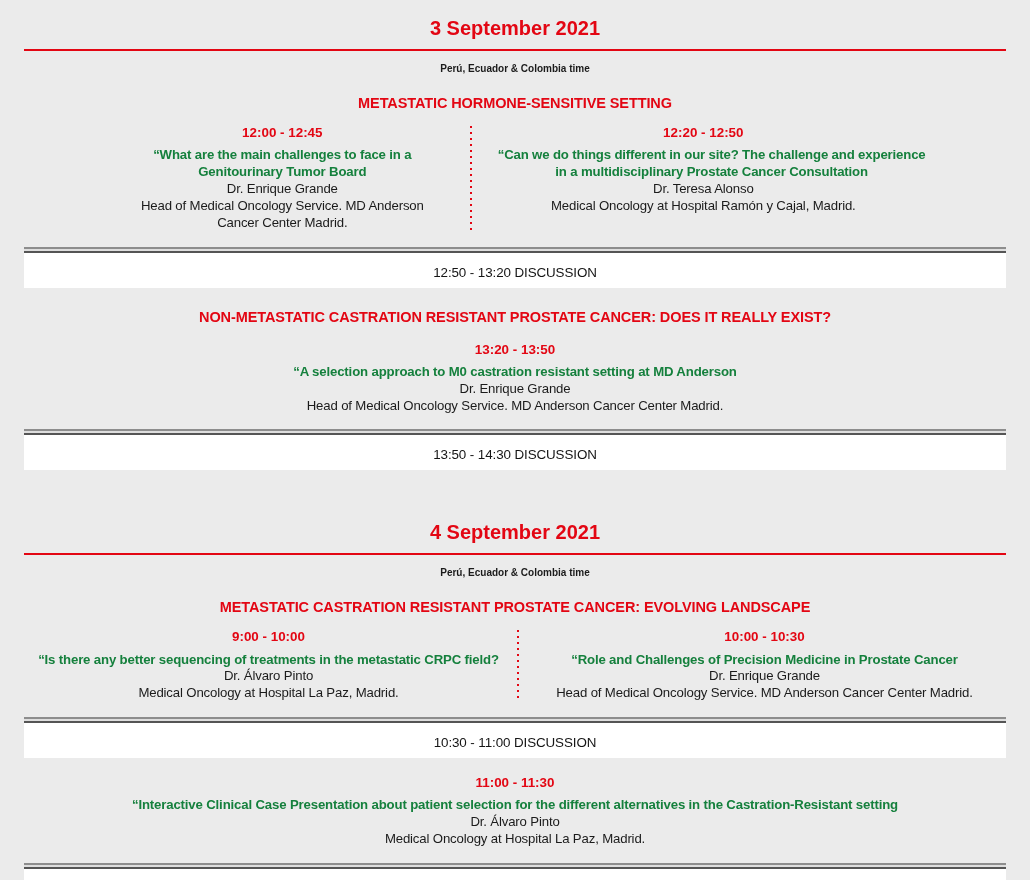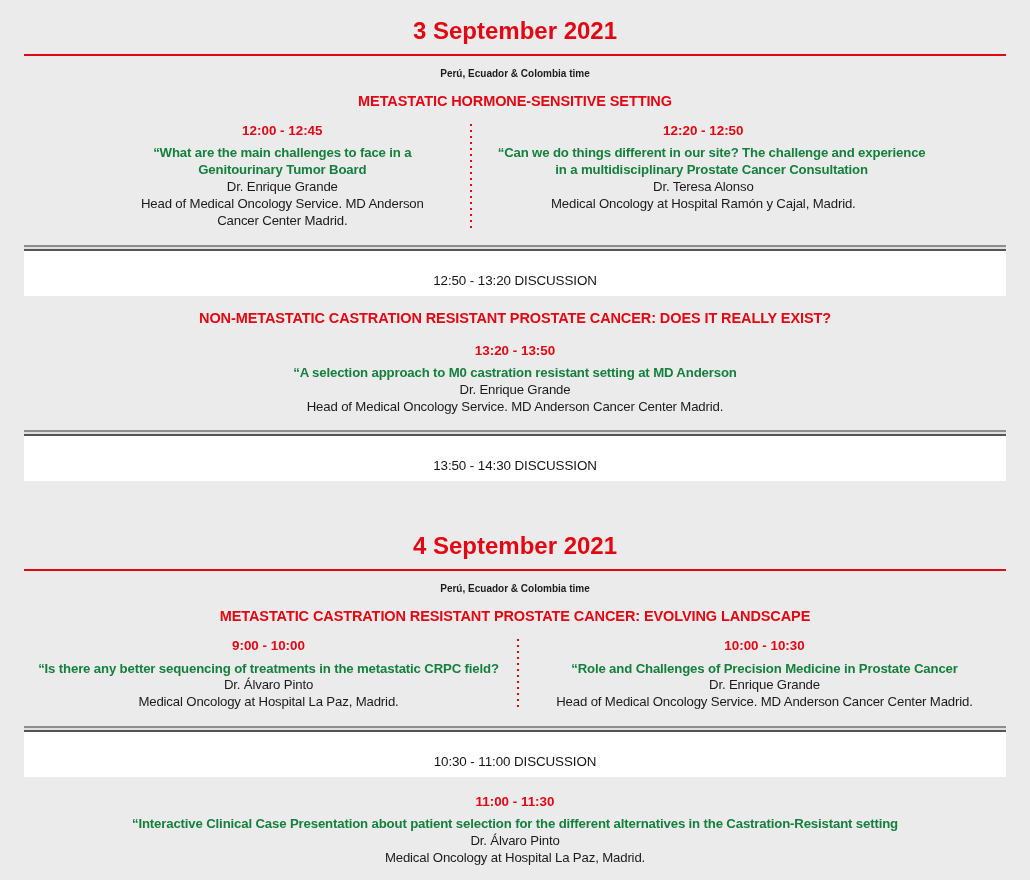--- a/index.html
+++ b/index.html
@@ -5,24 +5,24 @@
   :root{
     --red:#e30613;
     --btn-red:#ee1b23;
     --bg:#ebebeb;
     --ink:#1b1b1b;
   }
   html,body{margin:0;padding:0;background:var(--bg);}
   body{font-family:"Liberation Sans","DejaVu Sans",sans-serif;color:var(--ink);}
   .page{width:1030px;min-height:880px;margin:0 auto;background:var(--bg);overflow:hidden;position:relative;}
 
-  .day-title{font-size:24px;font-weight:700;color:var(--red);text-align:center;padding-top:17px;}
+  .day-title{font-size:20px;font-weight:700;color:var(--red);text-align:center;padding-top:17px;}
   .red-rule{height:2px;background:var(--red);margin:9px 24px 0;}
   .timezone{font-size:10px;font-weight:700;text-align:center;margin-top:12px;color:var(--ink);}
-  .section-header{font-size:14.5px;font-weight:700;color:var(--red);text-align:center;margin-top:14px;letter-spacing:-0.1px;}
+  .section-header{font-size:14.5px;font-weight:700;color:var(--red);text-align:center;margin-top:21px;letter-spacing:-0.1px;}
 
   .talks-row{display:flex;align-items:stretch;margin-top:13px;}
   .row-d1{margin-left:95px;margin-right:95px;}
   .row-d2{margin-left:20px;margin-right:20px;}
   .col-d1-l{flex:0 0 44.6%;}
   .col-d1-r{flex:1;}
   .col-d2-l{flex:0 0 50.2%;}
   .col-d2-r{flex:1;}
   .talk{text-align:center;line-height:1.28;font-size:13.2px;letter-spacing:-0.15px;}
   .v-dotted{flex:0 0 2px;margin:2px 0;
@@ -31,21 +31,21 @@
   .t-title{font-weight:700;color:#15803d;}
   .speaker{}
   .cap{margin-left:auto;margin-right:auto;}
   .w320{max-width:330px;} .w430{max-width:440px;margin-left:20px;} .w310{max-width:315px;}
   .talk-single{margin-top:16px;}
 
   .discussion{margin:15px 24px 0;}
   .dl-a{height:2px;background:#8d8d8d;}
   .dl-g{height:2px;background:#dedede;}
   .dl-b{height:2px;background:#555555;}
-  .dbar{background:#ffffff;text-align:center;font-size:13.4px;padding:22px 0 8px;color:#151515;letter-spacing:-0.1px;}
+  .dbar{background:#ffffff;text-align:center;font-size:13.4px;padding:12px 0 8px;color:#151515;letter-spacing:-0.1px;}
 
   .day2{margin-top:34px;}
 </style>
 </head>
 <body>
 
 <div class="page">
 
   <div class="day">
     <div class="day-title">3 September 2021</div>

